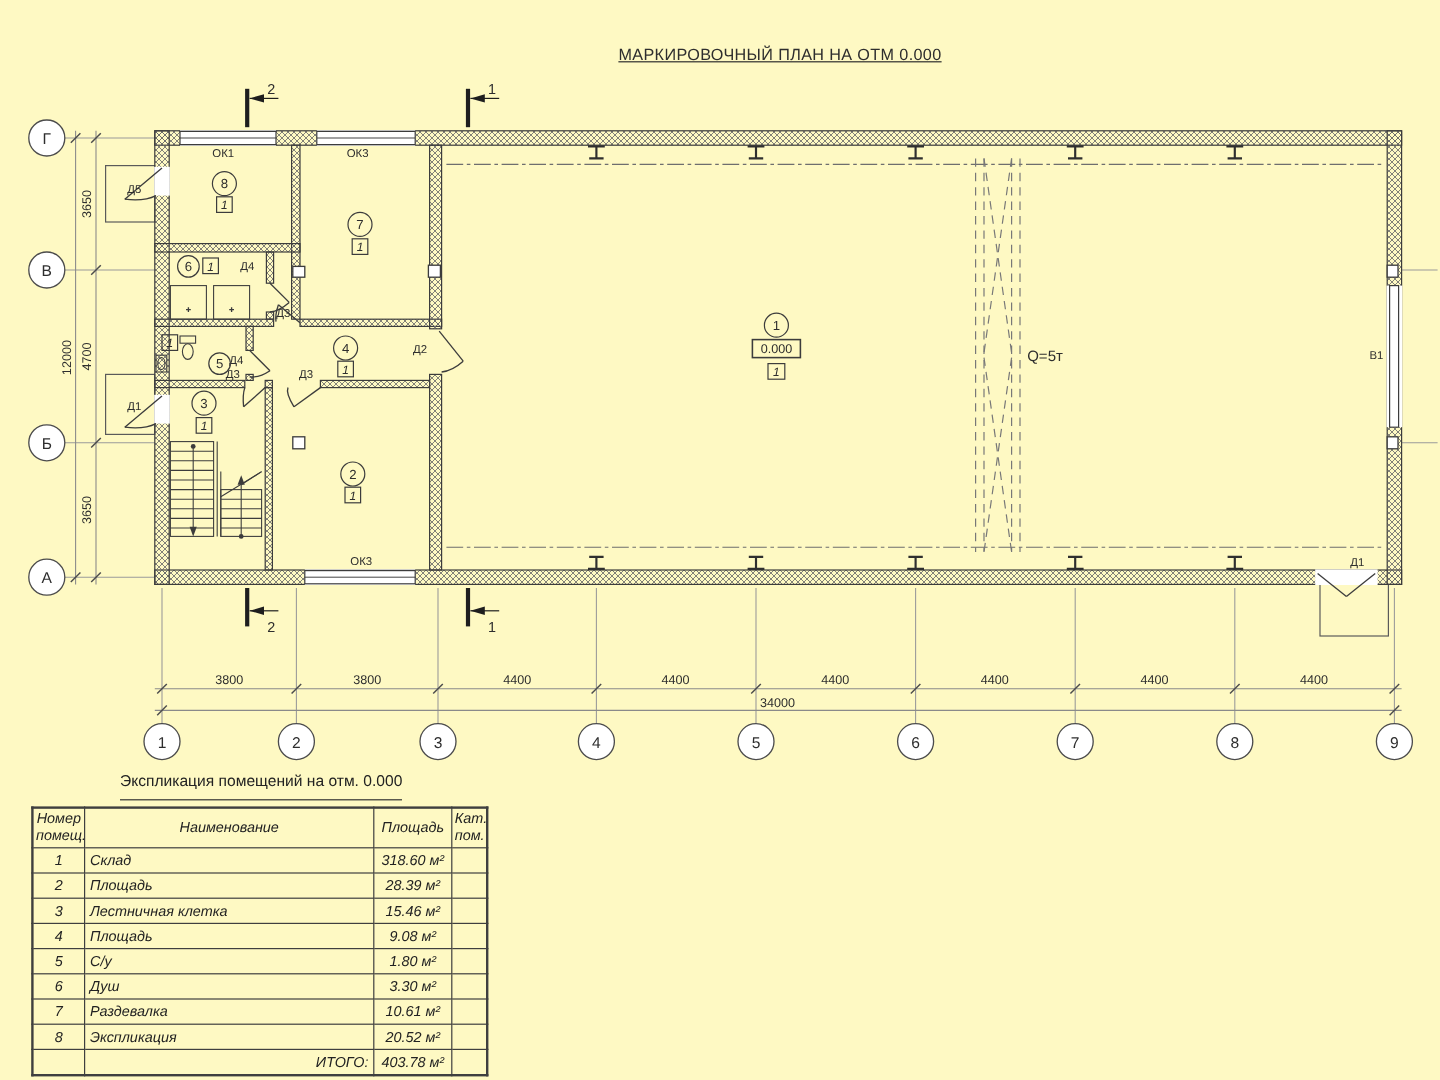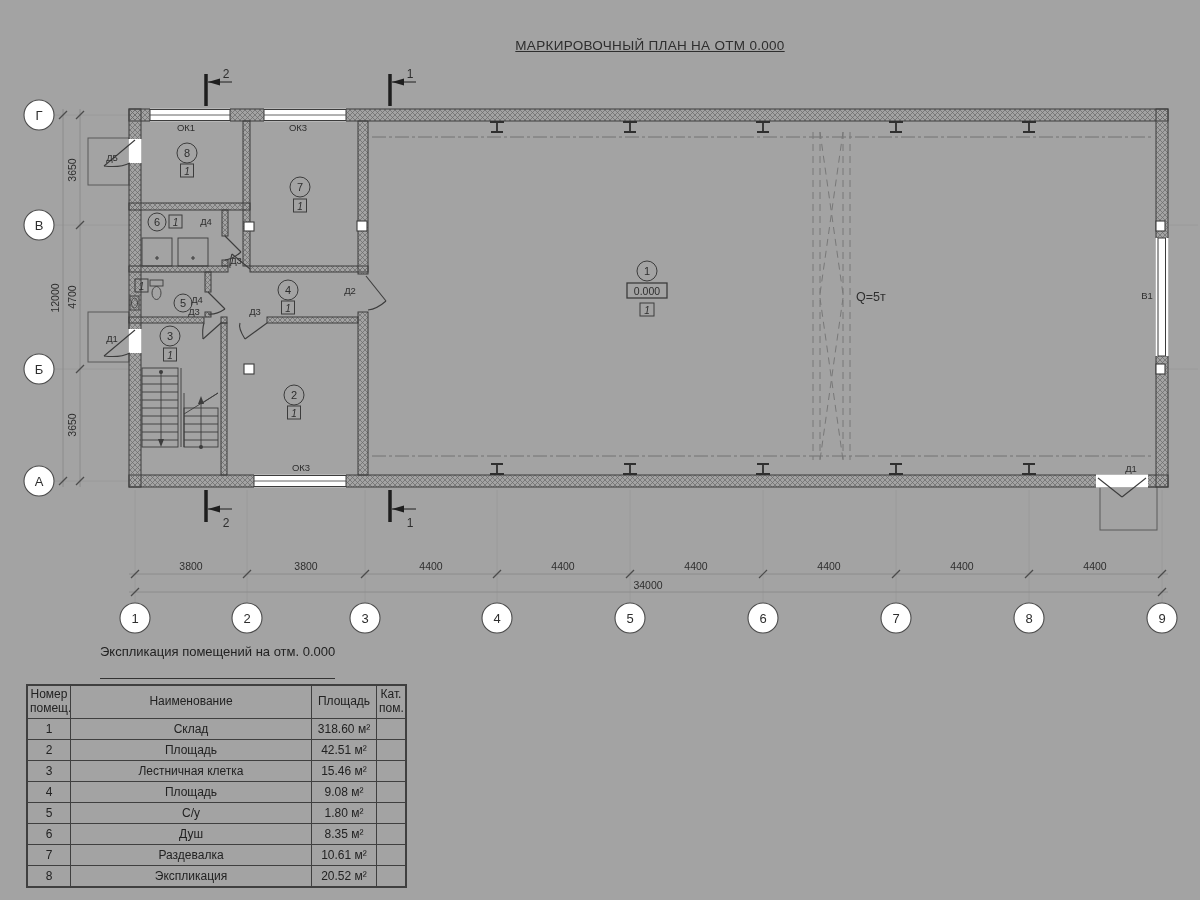--- a/index.html
+++ b/index.html
@@ -1,41 +1,41 @@
 <!DOCTYPE html>
 <html><head>
 <meta charset="utf-8">
 <style>
   html,body{margin:0;padding:0;background:#ffffff;}
-  .canvas{position:relative;width:1200px;height:900px;background:#a3a3a3;overflow:hidden;
+  .canvas{position:relative;width:1200px;height:900px;background:#fef9c3;overflow:hidden;
           font-family:"Liberation Sans", sans-serif;}
   .page-title{position:absolute;top:38px;left:460px;width:380px;text-align:center;
               font-size:13.5px;color:#2e2e2e;letter-spacing:.3px;}
   .page-title span{text-decoration:underline;}
   svg{position:absolute;top:0;left:0;}
   svg text{font-family:"Liberation Sans", sans-serif;fill:#2e2e2e;}
   .lbl{font-size:9.5px;text-anchor:middle;}
   .numc{font-size:11px;text-anchor:middle;}
   .cat{font-size:10px;font-style:italic;text-anchor:middle;}
   .dim{font-size:10.5px;text-anchor:middle;}
   .ax{font-size:13px;text-anchor:middle;}
   .elev{font-size:10.5px;text-anchor:middle;}
   .crn{font-size:12.5px;}
   .sec{font-size:12px;text-anchor:middle;}
   
   .schedule{position:absolute;left:26px;top:642px;width:378px;color:#222;}
   .schedule-title{margin-left:74px;font-size:13px;display:inline-block;
-                  border-bottom:1px solid #333;padding-bottom:19px;}
+                  border-bottom:1px solid #333;padding-bottom:8px;}
   .schedule table{border-collapse:collapse;width:374px;margin-top:5px;
                   border:2px solid #3f3f3f;table-layout:fixed;}
   .schedule th,.schedule td{border:1px solid #3f3f3f;font-weight:normal;
-                  font-size:12px;height:20px;padding:0 4px;overflow:hidden;white-space:nowrap;}
+                  font-size:12px;height:20px;padding:0 4px;overflow:hidden;white-space:nowrap;font-style:italic;}
   .schedule th{text-align:center;line-height:1.15;padding:2px 2px;}
   .col-num{width:38px;text-align:center;}
-  .col-name{width:236px;text-align:center;padding-left:8px;}
+  .col-name{width:236px;text-align:left;padding-left:8px;}
   .col-area{width:60px;text-align:center;padding-left:6px;}
   .col-cat{width:24px;}
   .total-name{text-align:right !important;padding-right:6px;}
 </style>
 </head>
 <body>
 <div class="canvas">
 
 <div class="page-title"><span>МАРКИРОВОЧНЫЙ ПЛАН НА ОТМ 0.000</span></div>
 
@@ -399,21 +399,21 @@
     </tr>
     <tr>
       <td class="col-num">1</td>
       <td class="col-name">Склад</td>
       <td class="col-area">318.60 м²</td>
       <td class="col-cat"></td>
     </tr>
     <tr>
       <td class="col-num">2</td>
       <td class="col-name">Площадь</td>
-      <td class="col-area">42.51 м²</td>
+      <td class="col-area">28.39 м²</td>
       <td class="col-cat"></td>
     </tr>
     <tr>
       <td class="col-num">3</td>
       <td class="col-name">Лестничная клетка</td>
       <td class="col-area">15.46 м²</td>
       <td class="col-cat"></td>
     </tr>
     <tr>
       <td class="col-num">4</td>
@@ -423,32 +423,38 @@
     </tr>
     <tr>
       <td class="col-num">5</td>
       <td class="col-name">С/у</td>
       <td class="col-area">1.80 м²</td>
       <td class="col-cat"></td>
     </tr>
     <tr>
       <td class="col-num">6</td>
       <td class="col-name">Душ</td>
-      <td class="col-area">8.35 м²</td>
+      <td class="col-area">3.30 м²</td>
       <td class="col-cat"></td>
     </tr>
     <tr>
       <td class="col-num">7</td>
       <td class="col-name">Раздевалка</td>
       <td class="col-area">10.61 м²</td>
       <td class="col-cat"></td>
     </tr>
     <tr>
       <td class="col-num">8</td>
       <td class="col-name">Экспликация</td>
       <td class="col-area">20.52 м²</td>
       <td class="col-cat"></td>
     </tr>
+    <tr>
+      <td class="col-num"></td>
+      <td class="col-name total-name">ИТОГО:</td>
+      <td class="col-area">403.78 м²</td>
+      <td class="col-cat"></td>
+    </tr>
   </tbody>
       </table>
 </div>
 
 </div>
 
 </body></html>

